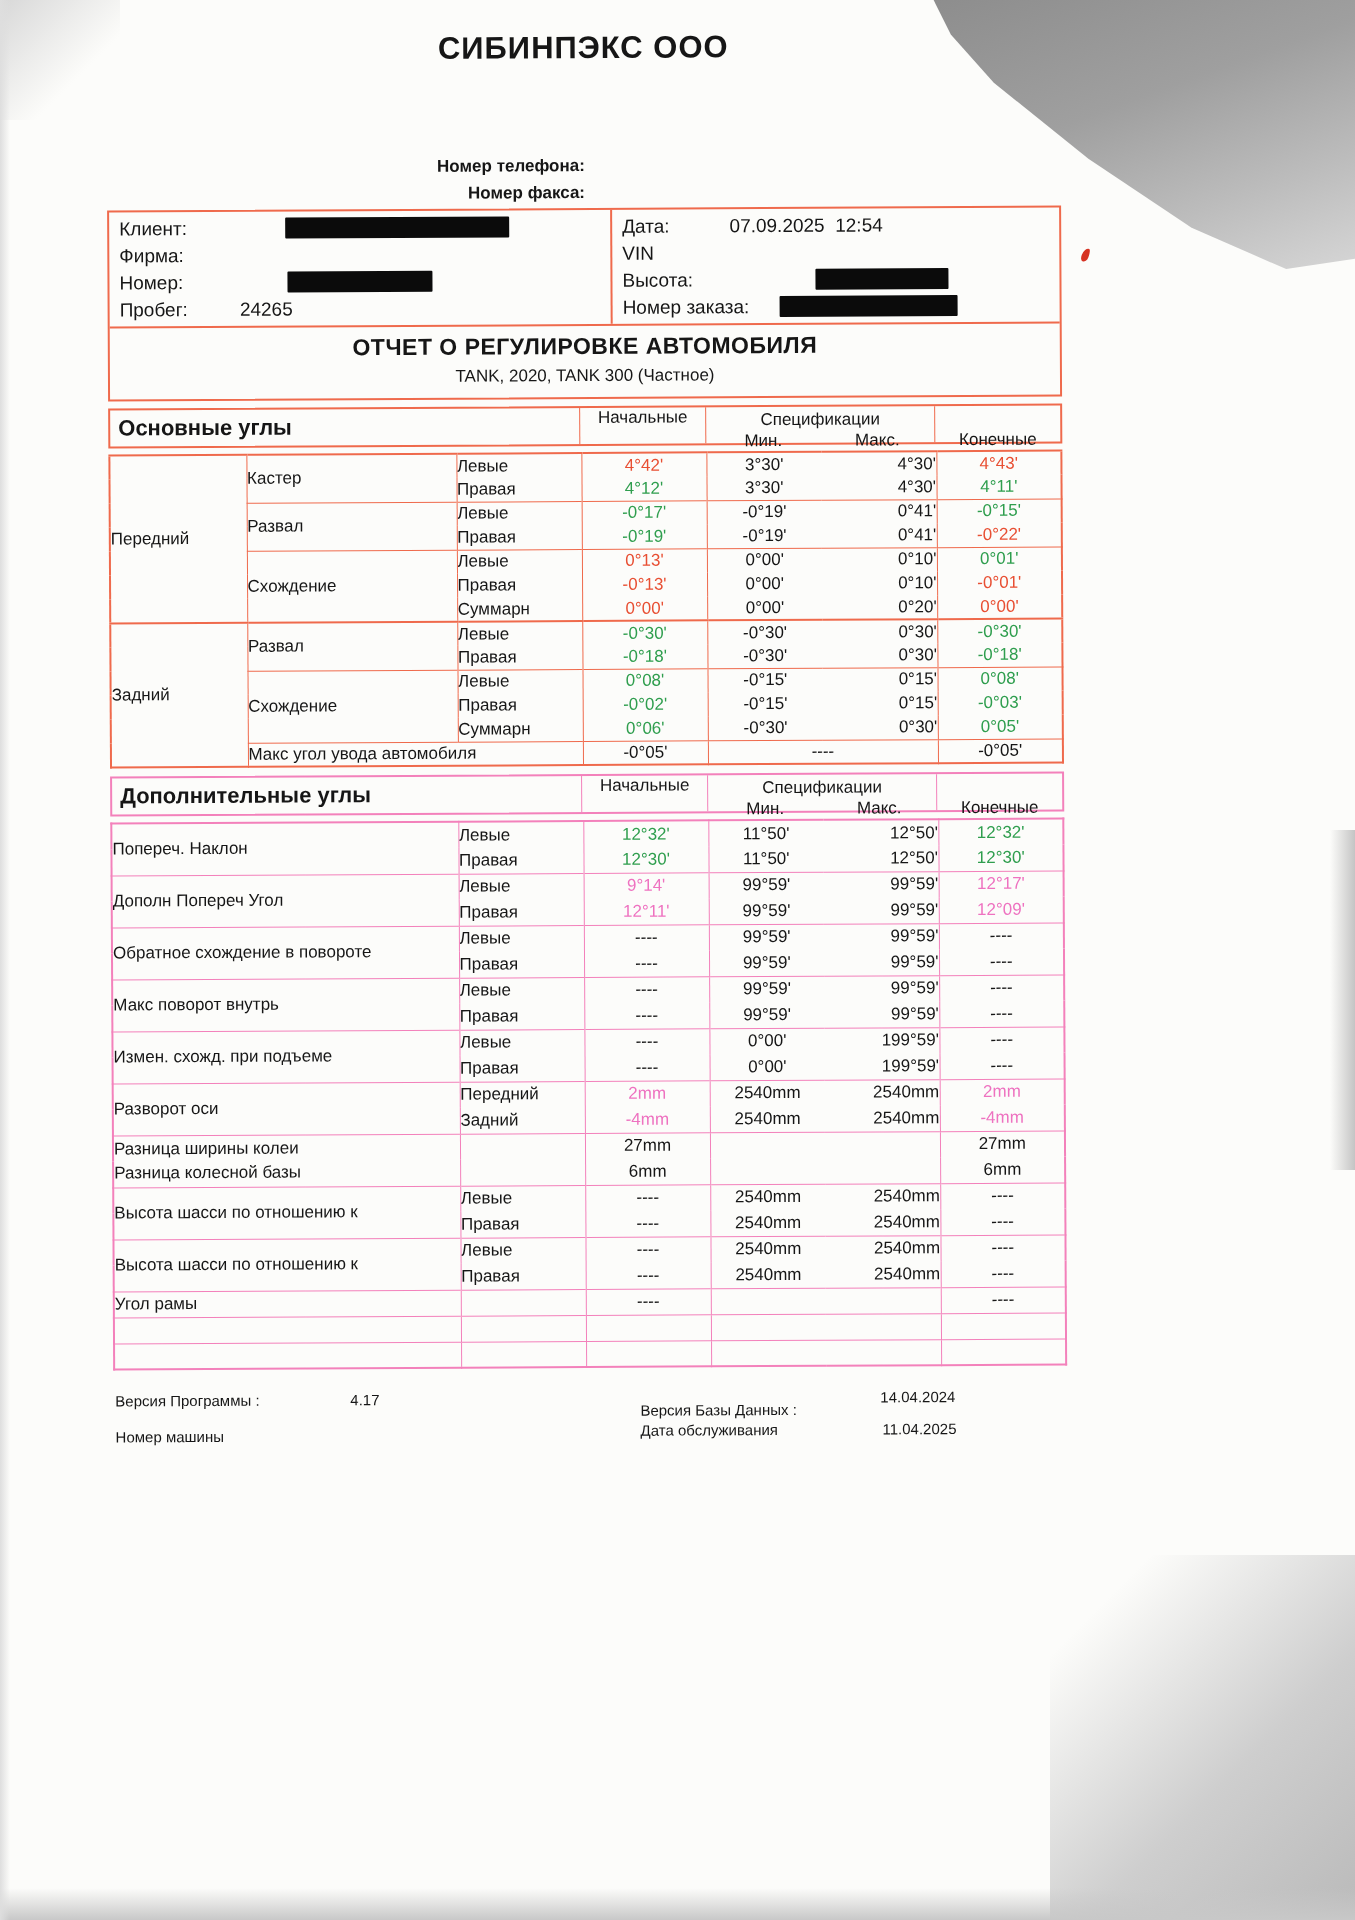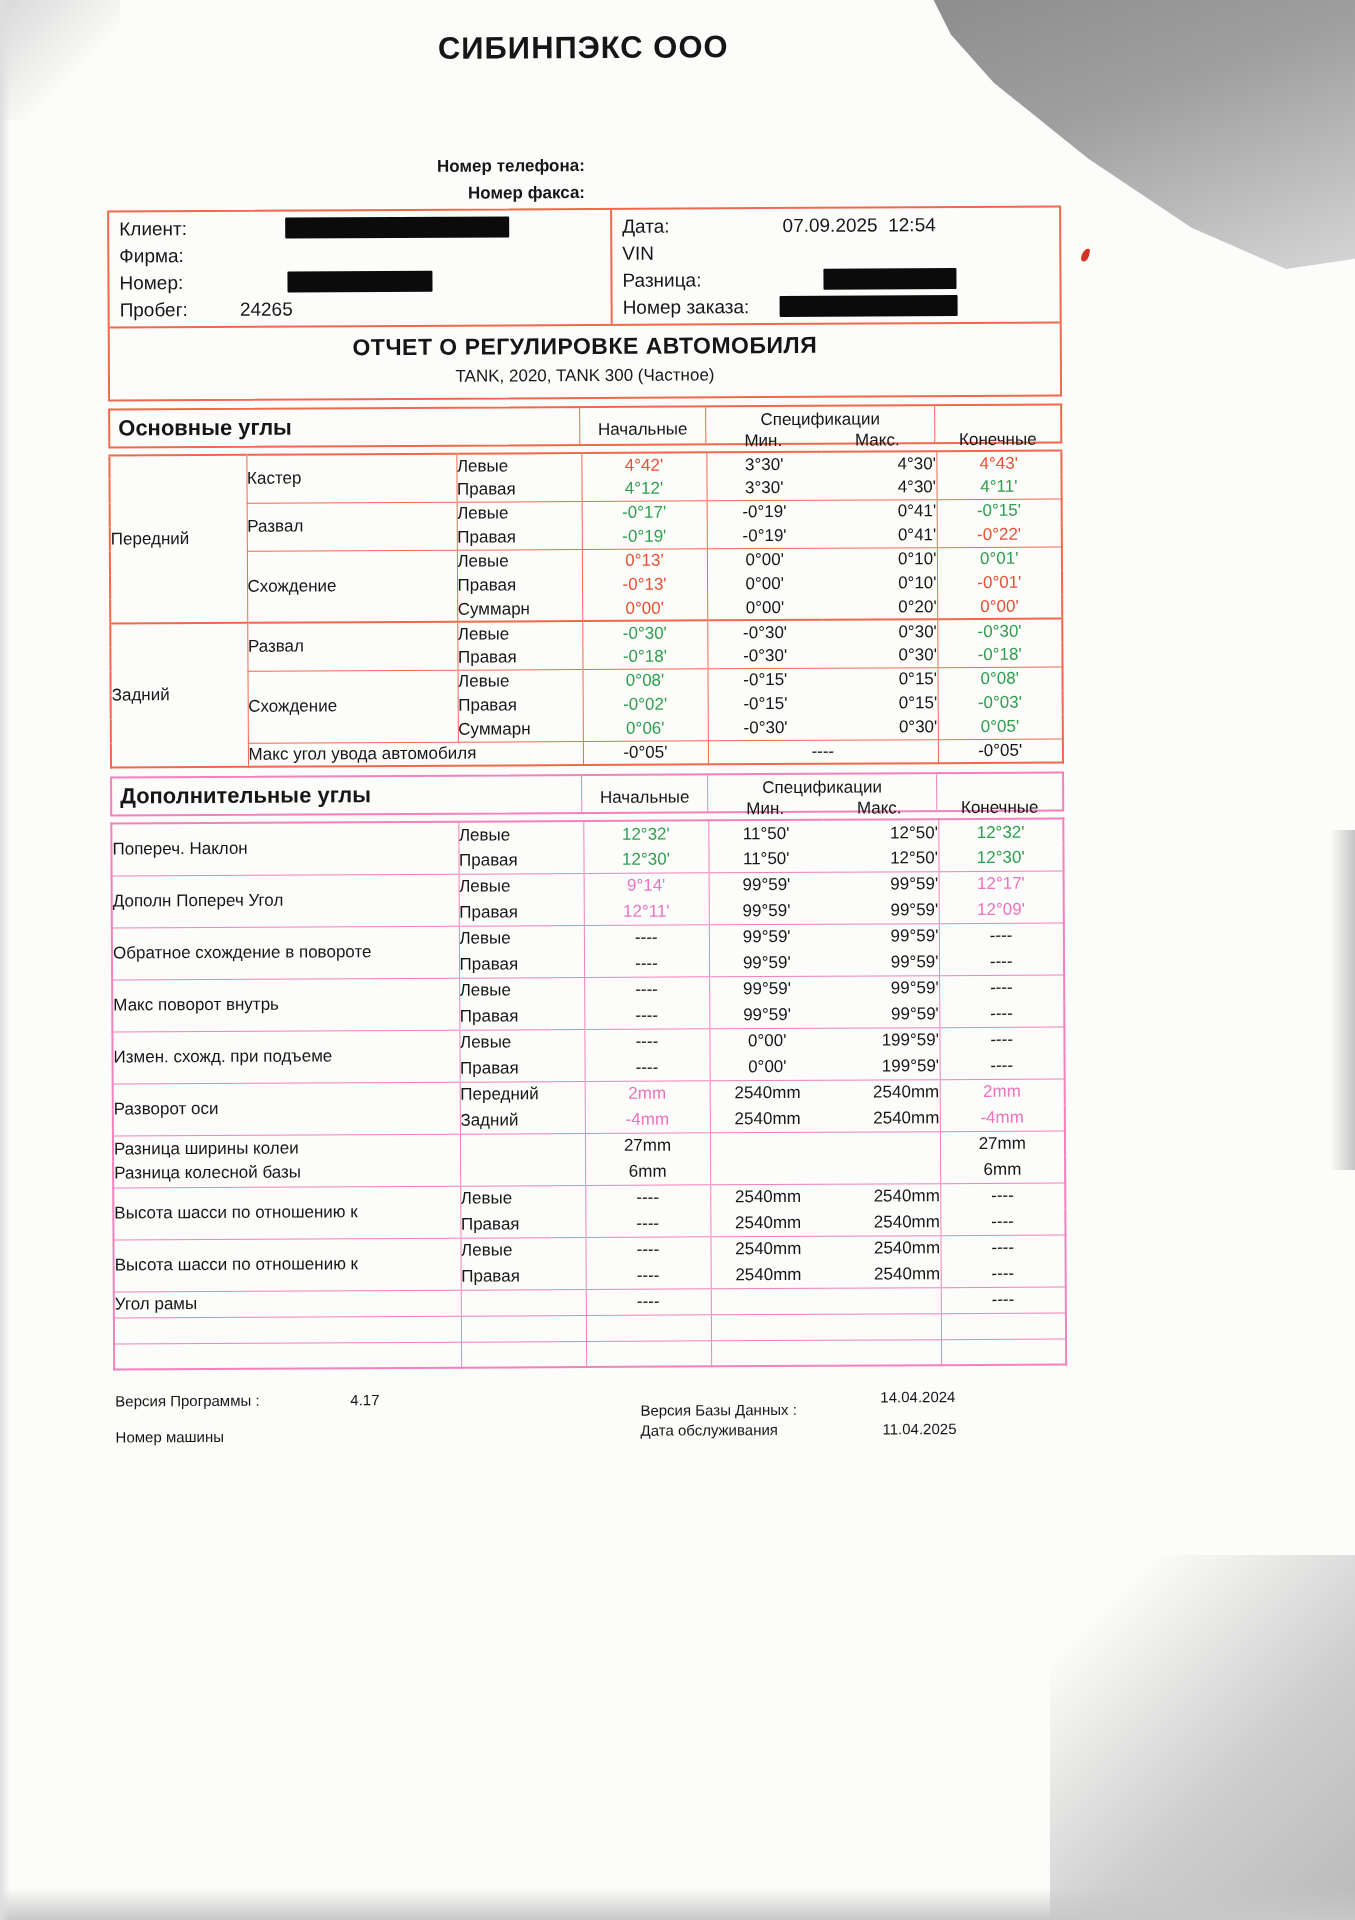--- a/index.html
+++ b/index.html
@@ -25,21 +25,21 @@
   .report-title{font-size:23px;font-weight:700;letter-spacing:.5px;}
   .report-sub{font-size:17px;margin-top:6px;}
 
   .t-main{--tb:var(--border-main);}
   .t-extra{--tb:var(--border-extra);}
 
   .band{border:2.5px solid var(--tb);display:flex;height:40px;}
   .band.first{margin-top:7px;}
   .band.second{margin-top:8px;}
   .band-title{width:470px;border-right:1.8px solid var(--tb);font-size:22px;font-weight:700;padding:5px 0 0 8px;}
-  .band-init{width:125px;text-align:center;font-size:17px;padding-top:12px;}
+  .band-init{width:125px;text-align:center;font-size:17px;padding-top:0;}
   .band-spec{width:230px;border-left:1.8px solid var(--tb);border-right:1.8px solid var(--tb);
              font-size:17px;text-align:center;padding-top:3px;}
   .spec-cols{display:flex;margin-top:1px;}
   .spec-cols span{flex:1;}
   .band-fin{flex:1;text-align:center;font-size:17px;padding-top:4px;margin-top:20px;}
 
   table.vals{margin-top:6px;border-collapse:collapse;width:100%;table-layout:fixed;border:2.5px solid var(--tb);}
   table.vals td{height:24px;font-size:17px;padding:0;vertical-align:middle;overflow:hidden;}
   table.vals.t-extra td{height:26px;}
   td.axis{padding-left:8px;font-size:18px;border-right:1.8px solid var(--tb);}
@@ -106,27 +106,27 @@
             <span class="redact" style="margin-left:104px;width:145px;"></span>
           </div>
           <div class="info-row">
             <span>Пробег:</span>
             <span class="info-value" style="margin-left:52px;">24265</span>
           </div>
         </div>
         <div class="info-right">
           <div class="info-row">
             <span>Дата:</span>
-            <span class="info-value ws-pre" style="margin-left:113px;">07.09.2025  12:54</span>
+            <span class="info-value ws-pre" style="margin-left:60px;">07.09.2025  12:54</span>
           </div>
           <div class="info-row">
             <span>VIN</span>
           </div>
           <div class="info-row">
-            <span>Разница:</span>
+            <span>Высота:</span>
             <span class="redact" style="margin-left:122px;width:133px;"></span>
           </div>
           <div class="info-row">
             <span>Номер заказа:</span>
             <span class="redact" style="margin-left:30px;width:178px;"></span>
           </div>
         </div>
       </div>
       <div class="report-head">
         <div class="report-title">ОТЧЕТ О РЕГУЛИРОВКЕ АВТОМОБИЛЯ</div>

